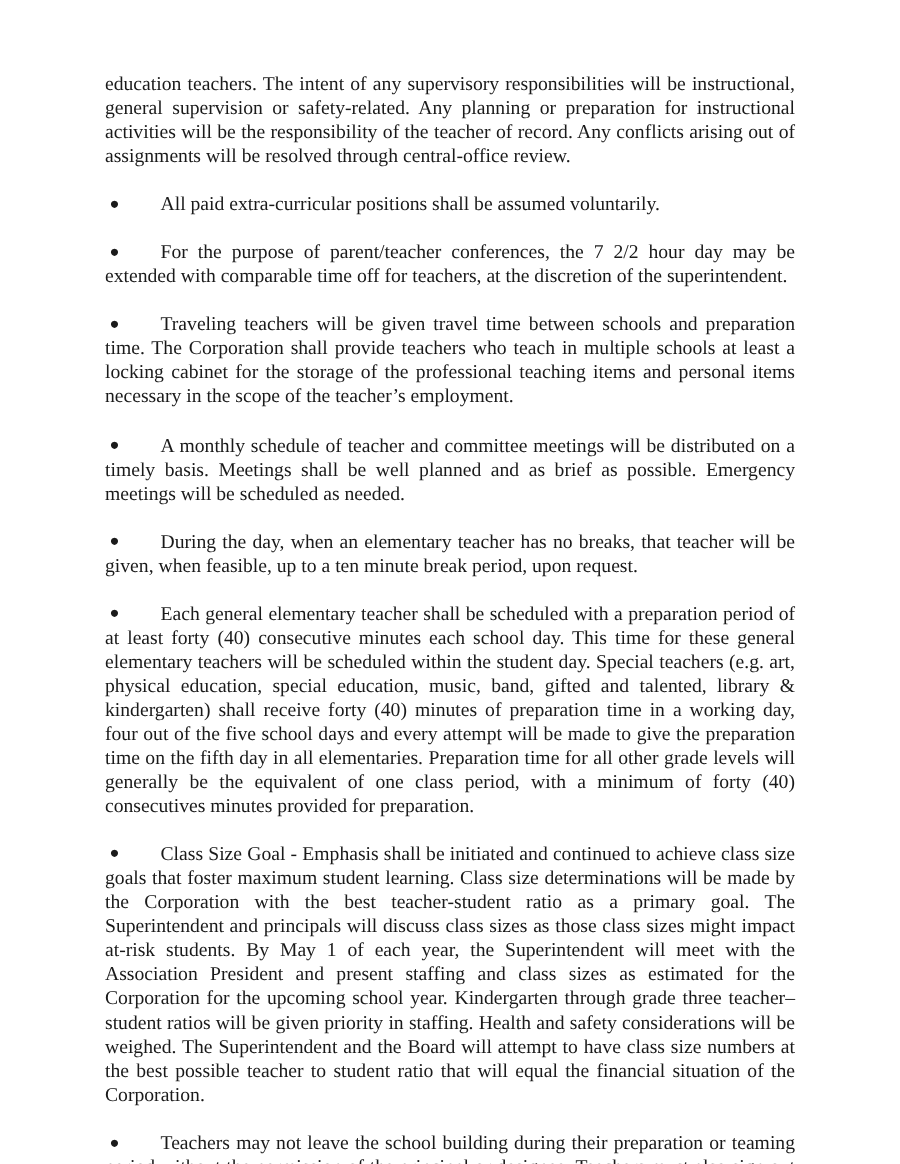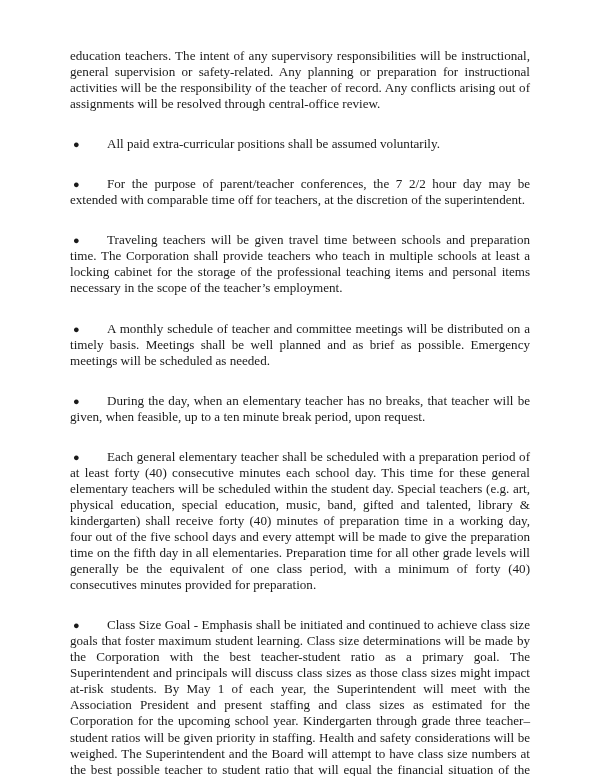--- a/index.html
+++ b/index.html
@@ -49,21 +49,20 @@
   .bullet-para .bullet-marker {
     position: absolute;
     left: 3px;
     top: 0;
     font-size: 11px;
     line-height: 16.05px;
   }
   .bullet-para .bullet-text {
     display: block;
     text-indent: 37px;
-    margin-top: 24px;
   }
   .para:last-child,
   .bullet-para:last-child {
     margin-bottom: 0;
   }
 </style>
 </head>
 <body>
 
 <div class="page">

